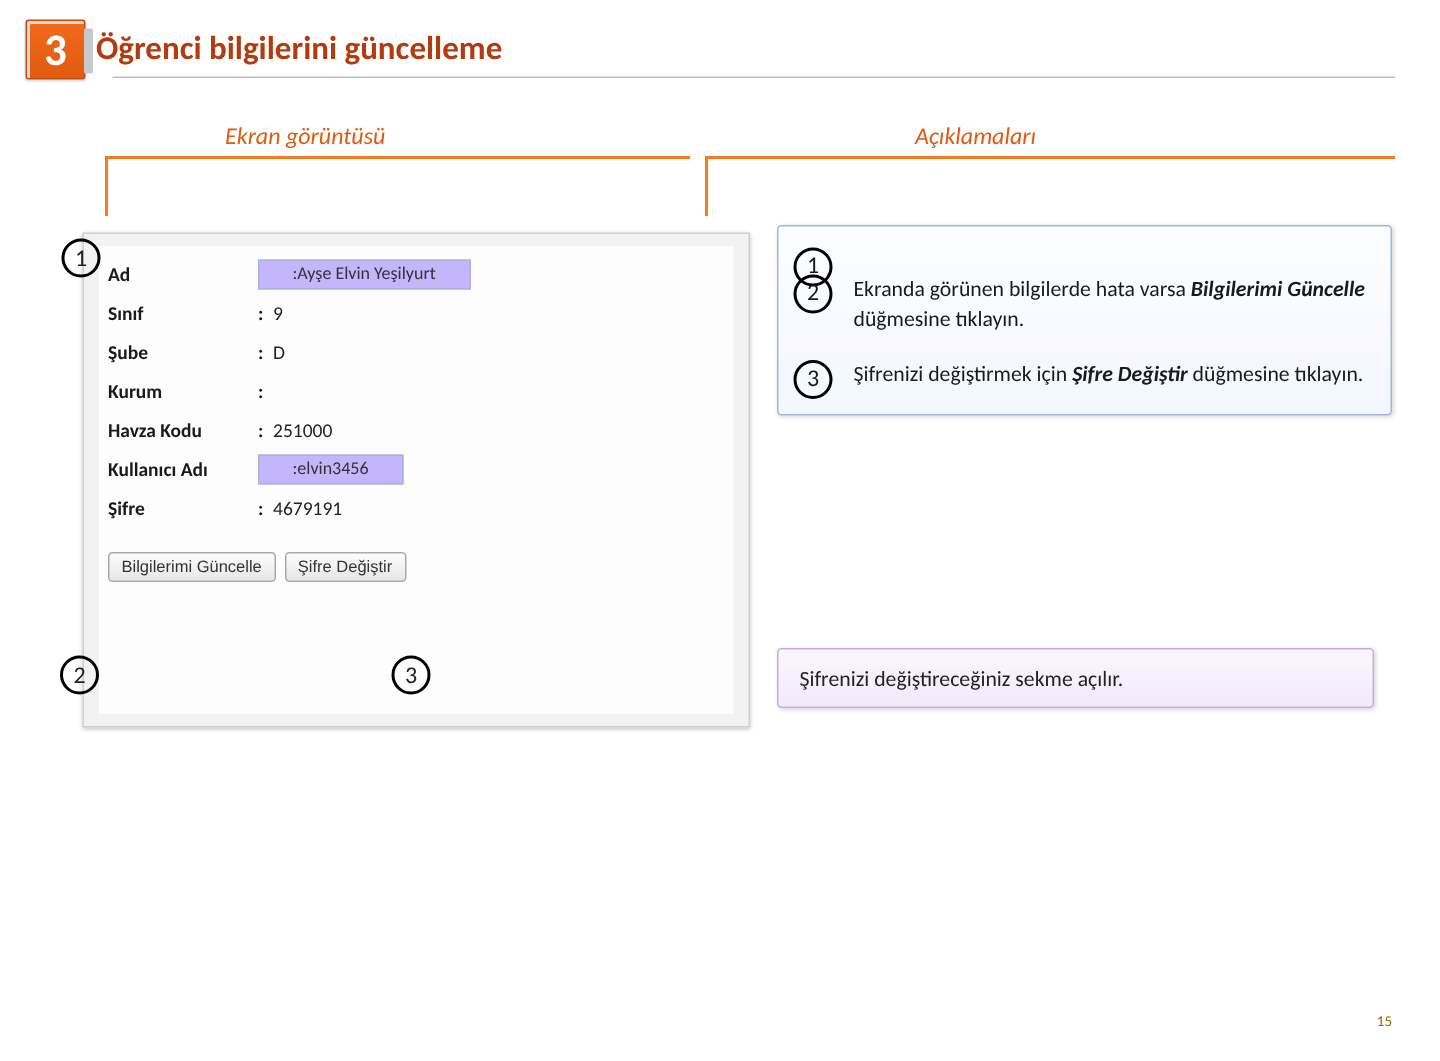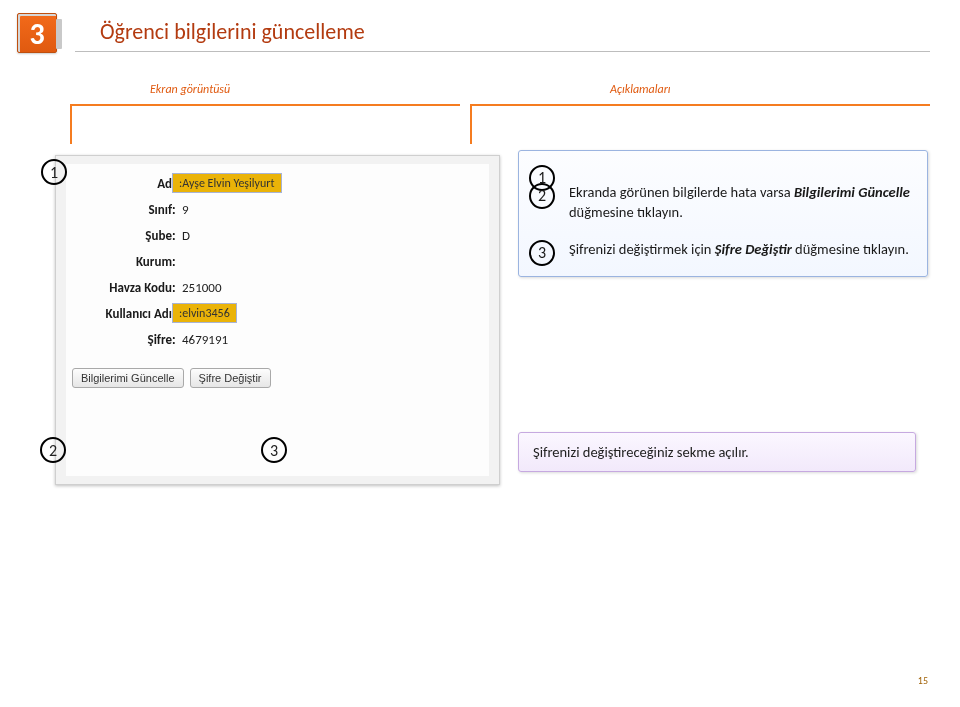--- a/index.html
+++ b/index.html
@@ -14,24 +14,24 @@
     display: flex; align-items: center; justify-content: center;
     border: 1px solid #c04f0e;
     box-shadow: 2px 2px 0 #d6d6d6 inset, 0 1px 2px rgba(0,0,0,0.2);
     border-radius: 2px;
   }
   .step-badge::after {
     content: ""; position: absolute; right: -6px; top: 5px; width: 6px; height: 30px;
     background: #c9c9c9; border-radius: 1px;
   }
 
-  .title { margin-left: 70px; color: #b33b10; font-size: 22px; font-weight: 400; }
+  .title { margin-left: 34px; color: #b33b10; font-size: 22px; font-weight: 700; }
   .hr1 { margin: 6px 0 0 45px; border: none; border-top: 1px solid #bdbdbd; }
 
-  .shot-label, .desc-label { color: #e05a10; font-size: 12px; font-style: italic; position: absolute; top: 82px; }
+  .shot-label, .desc-label { color: #e05a10; font-size: 16px; font-style: italic; position: absolute; top: 82px; }
   .shot-label { left: 150px; }
   .desc-label { left: 610px; }
 
   .orange-rule-left {
     position: absolute; left: 70px; top: 104px; width: 390px; height: 40px;
     border-top: 2px solid #f57c20;
     border-left: 2px solid #f57c20;
   }
   .orange-rule-right {
     position: absolute; left: 470px; top: 104px; width: 460px; height: 40px;
@@ -44,25 +44,25 @@
     background: #f2f2f2; border: 1px solid #cfcfcf;
     box-shadow: 0 1px 3px rgba(0,0,0,0.25);
     padding: 14px 16px;
     font-size: 13px; color: #111;
   }
   .inner-white {
     position: absolute; left: 10px; top: 8px; right: 10px; bottom: 8px;
     background: #fdfdfd;
   }
   .field-row { display: flex; align-items: center; height: 26px; position: relative; z-index: 2; }
-  .field-label { width: 100px; font-weight: 700; color: #1a1a1a; font-size: 13px; text-align: right; }
+  .field-label { width: 100px; font-weight: 700; color: #1a1a1a; font-size: 13px; }
   .field-colon { width: 10px; font-weight: 700; }
   .field-value { font-size: 13px; color: #222; }
   .ad-box {
-    background: #eab308; border: 1px solid #a8b3d4; padding: 2px 6px; font-size: 12px; color: #333;
+    background: #c4b5fd; border: 1px solid #a8b3d4; padding: 2px 22px; font-size: 12px; color: #333;
   }
   .btn-row { display: flex; gap: 6px; margin-top: 16px; position: relative; z-index: 2; }
   .ss-btn {
     background: linear-gradient(#fdfdfd, #e6e6e6);
     border: 1px solid #a9a9a9; border-radius: 3px;
     font-size: 11px; color: #333; padding: 3px 8px;
     cursor: pointer;
   }
 
   .circle-mark {

